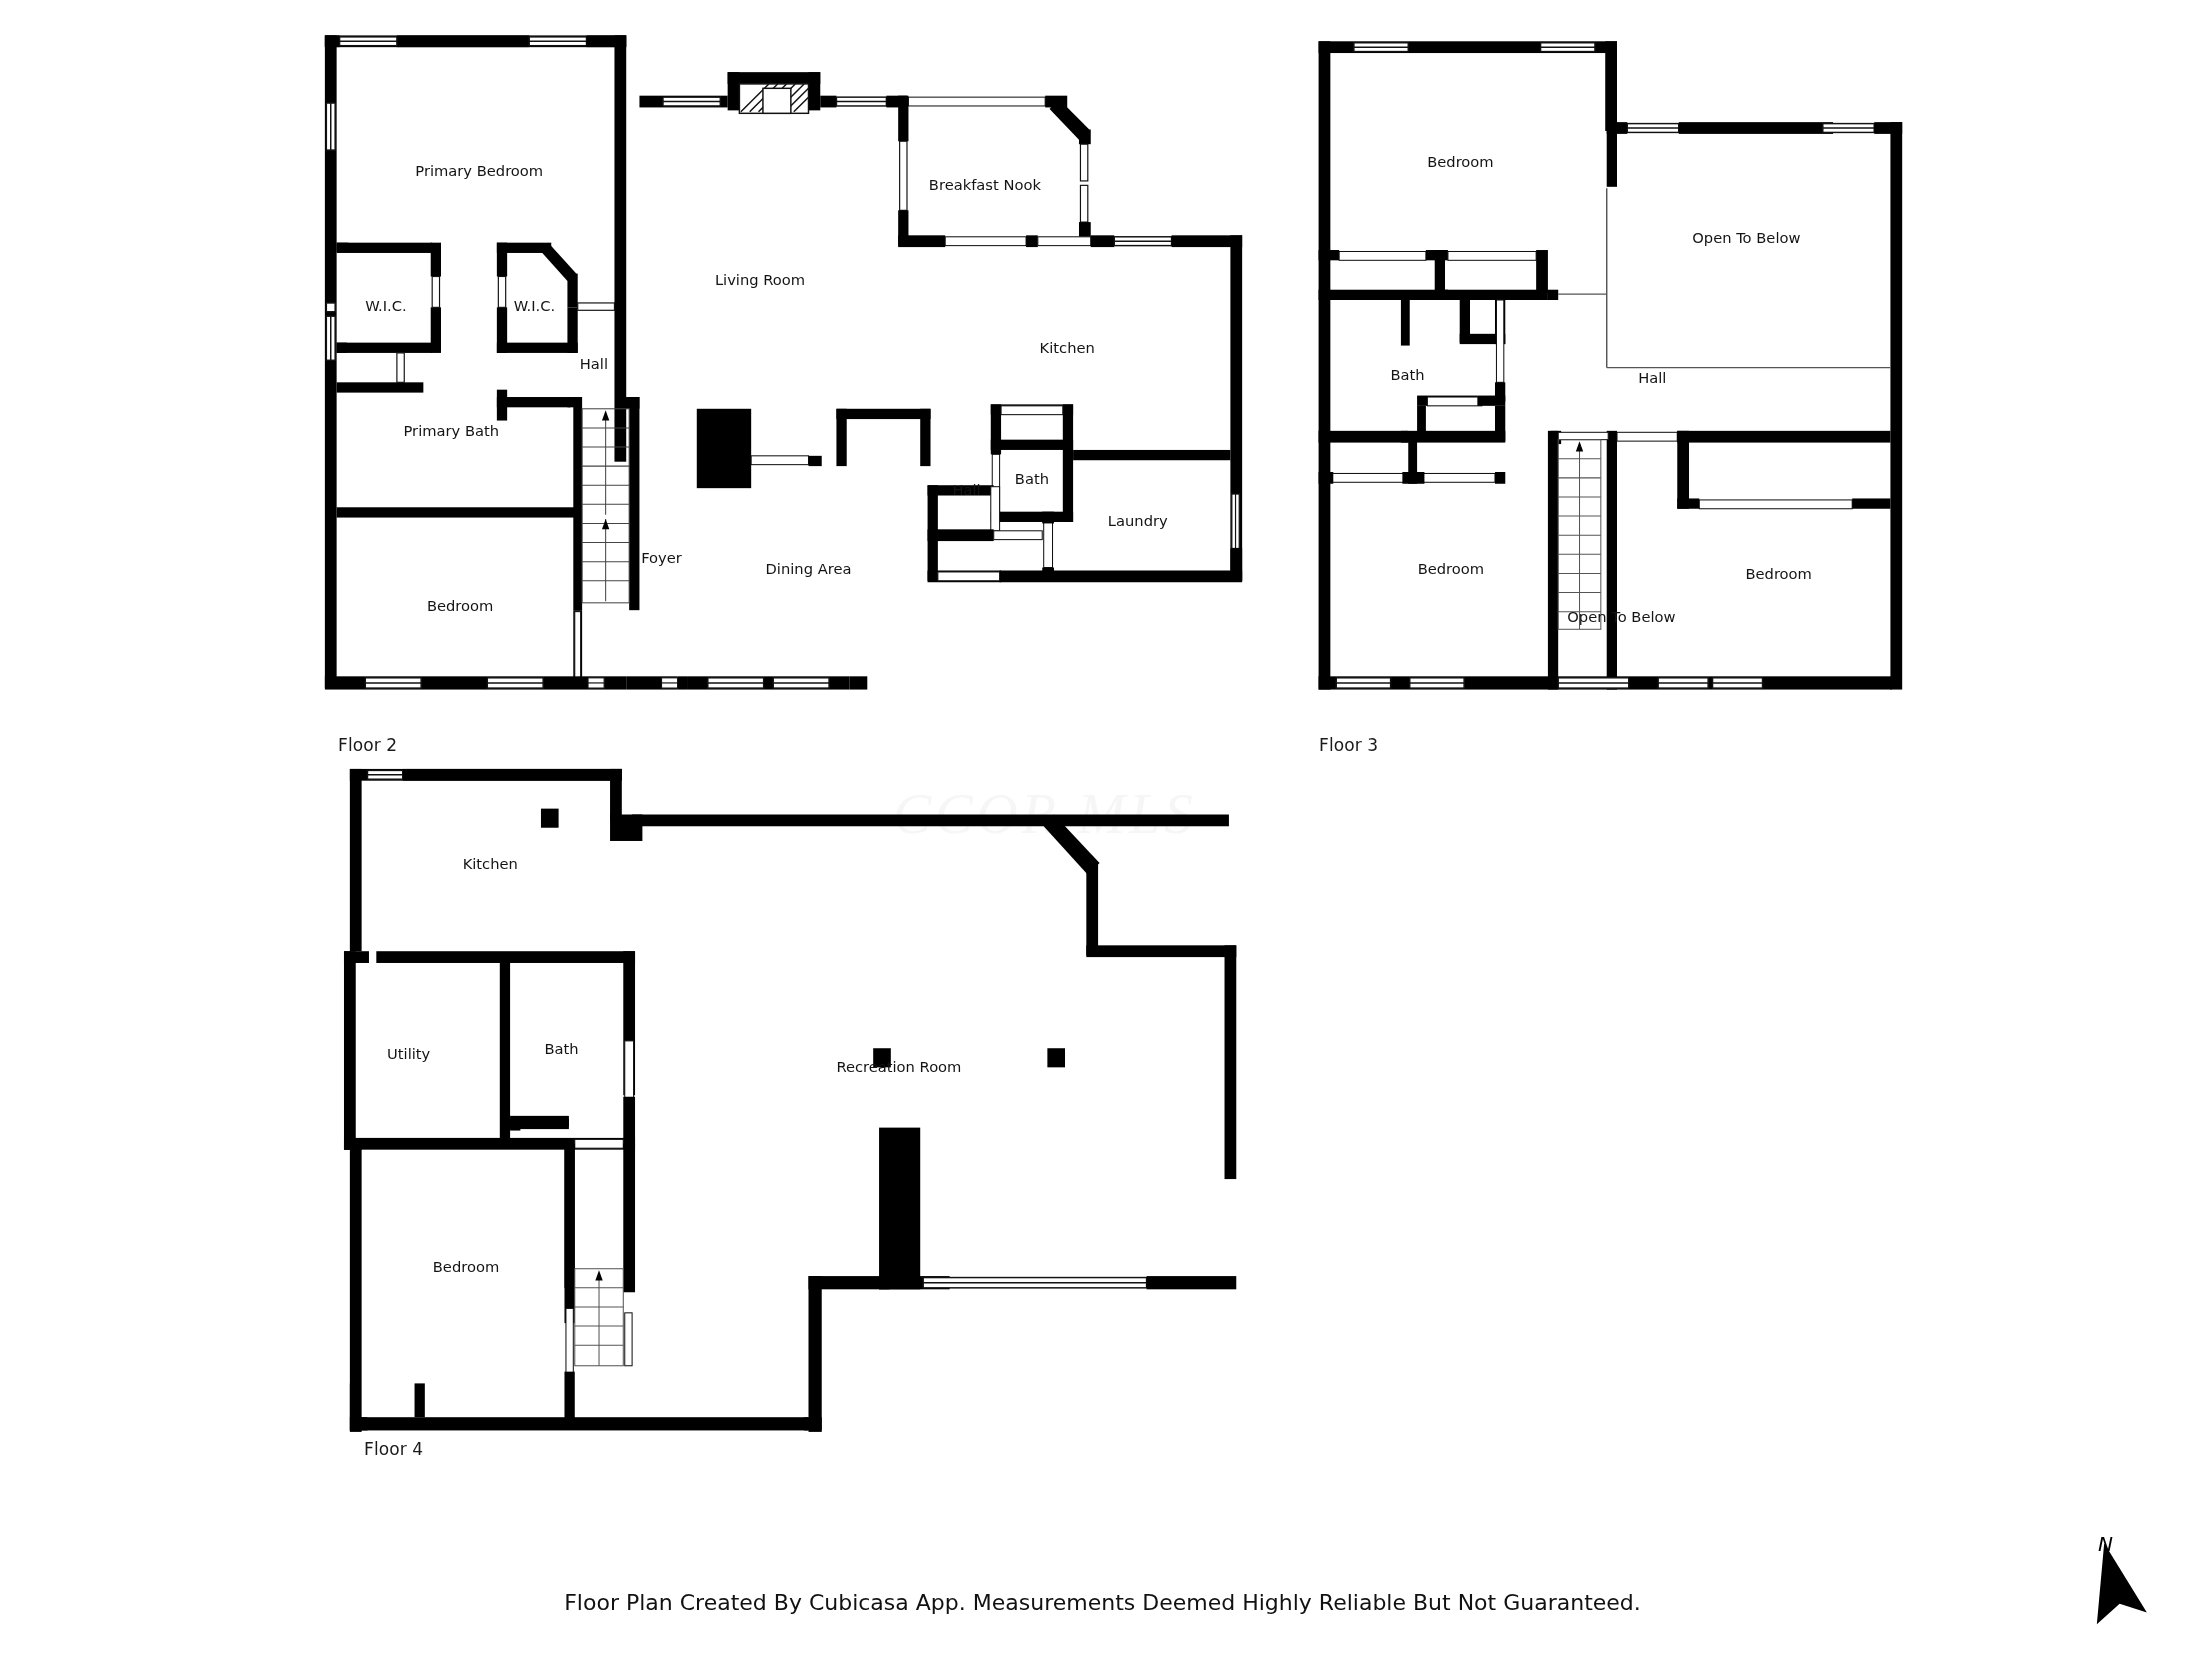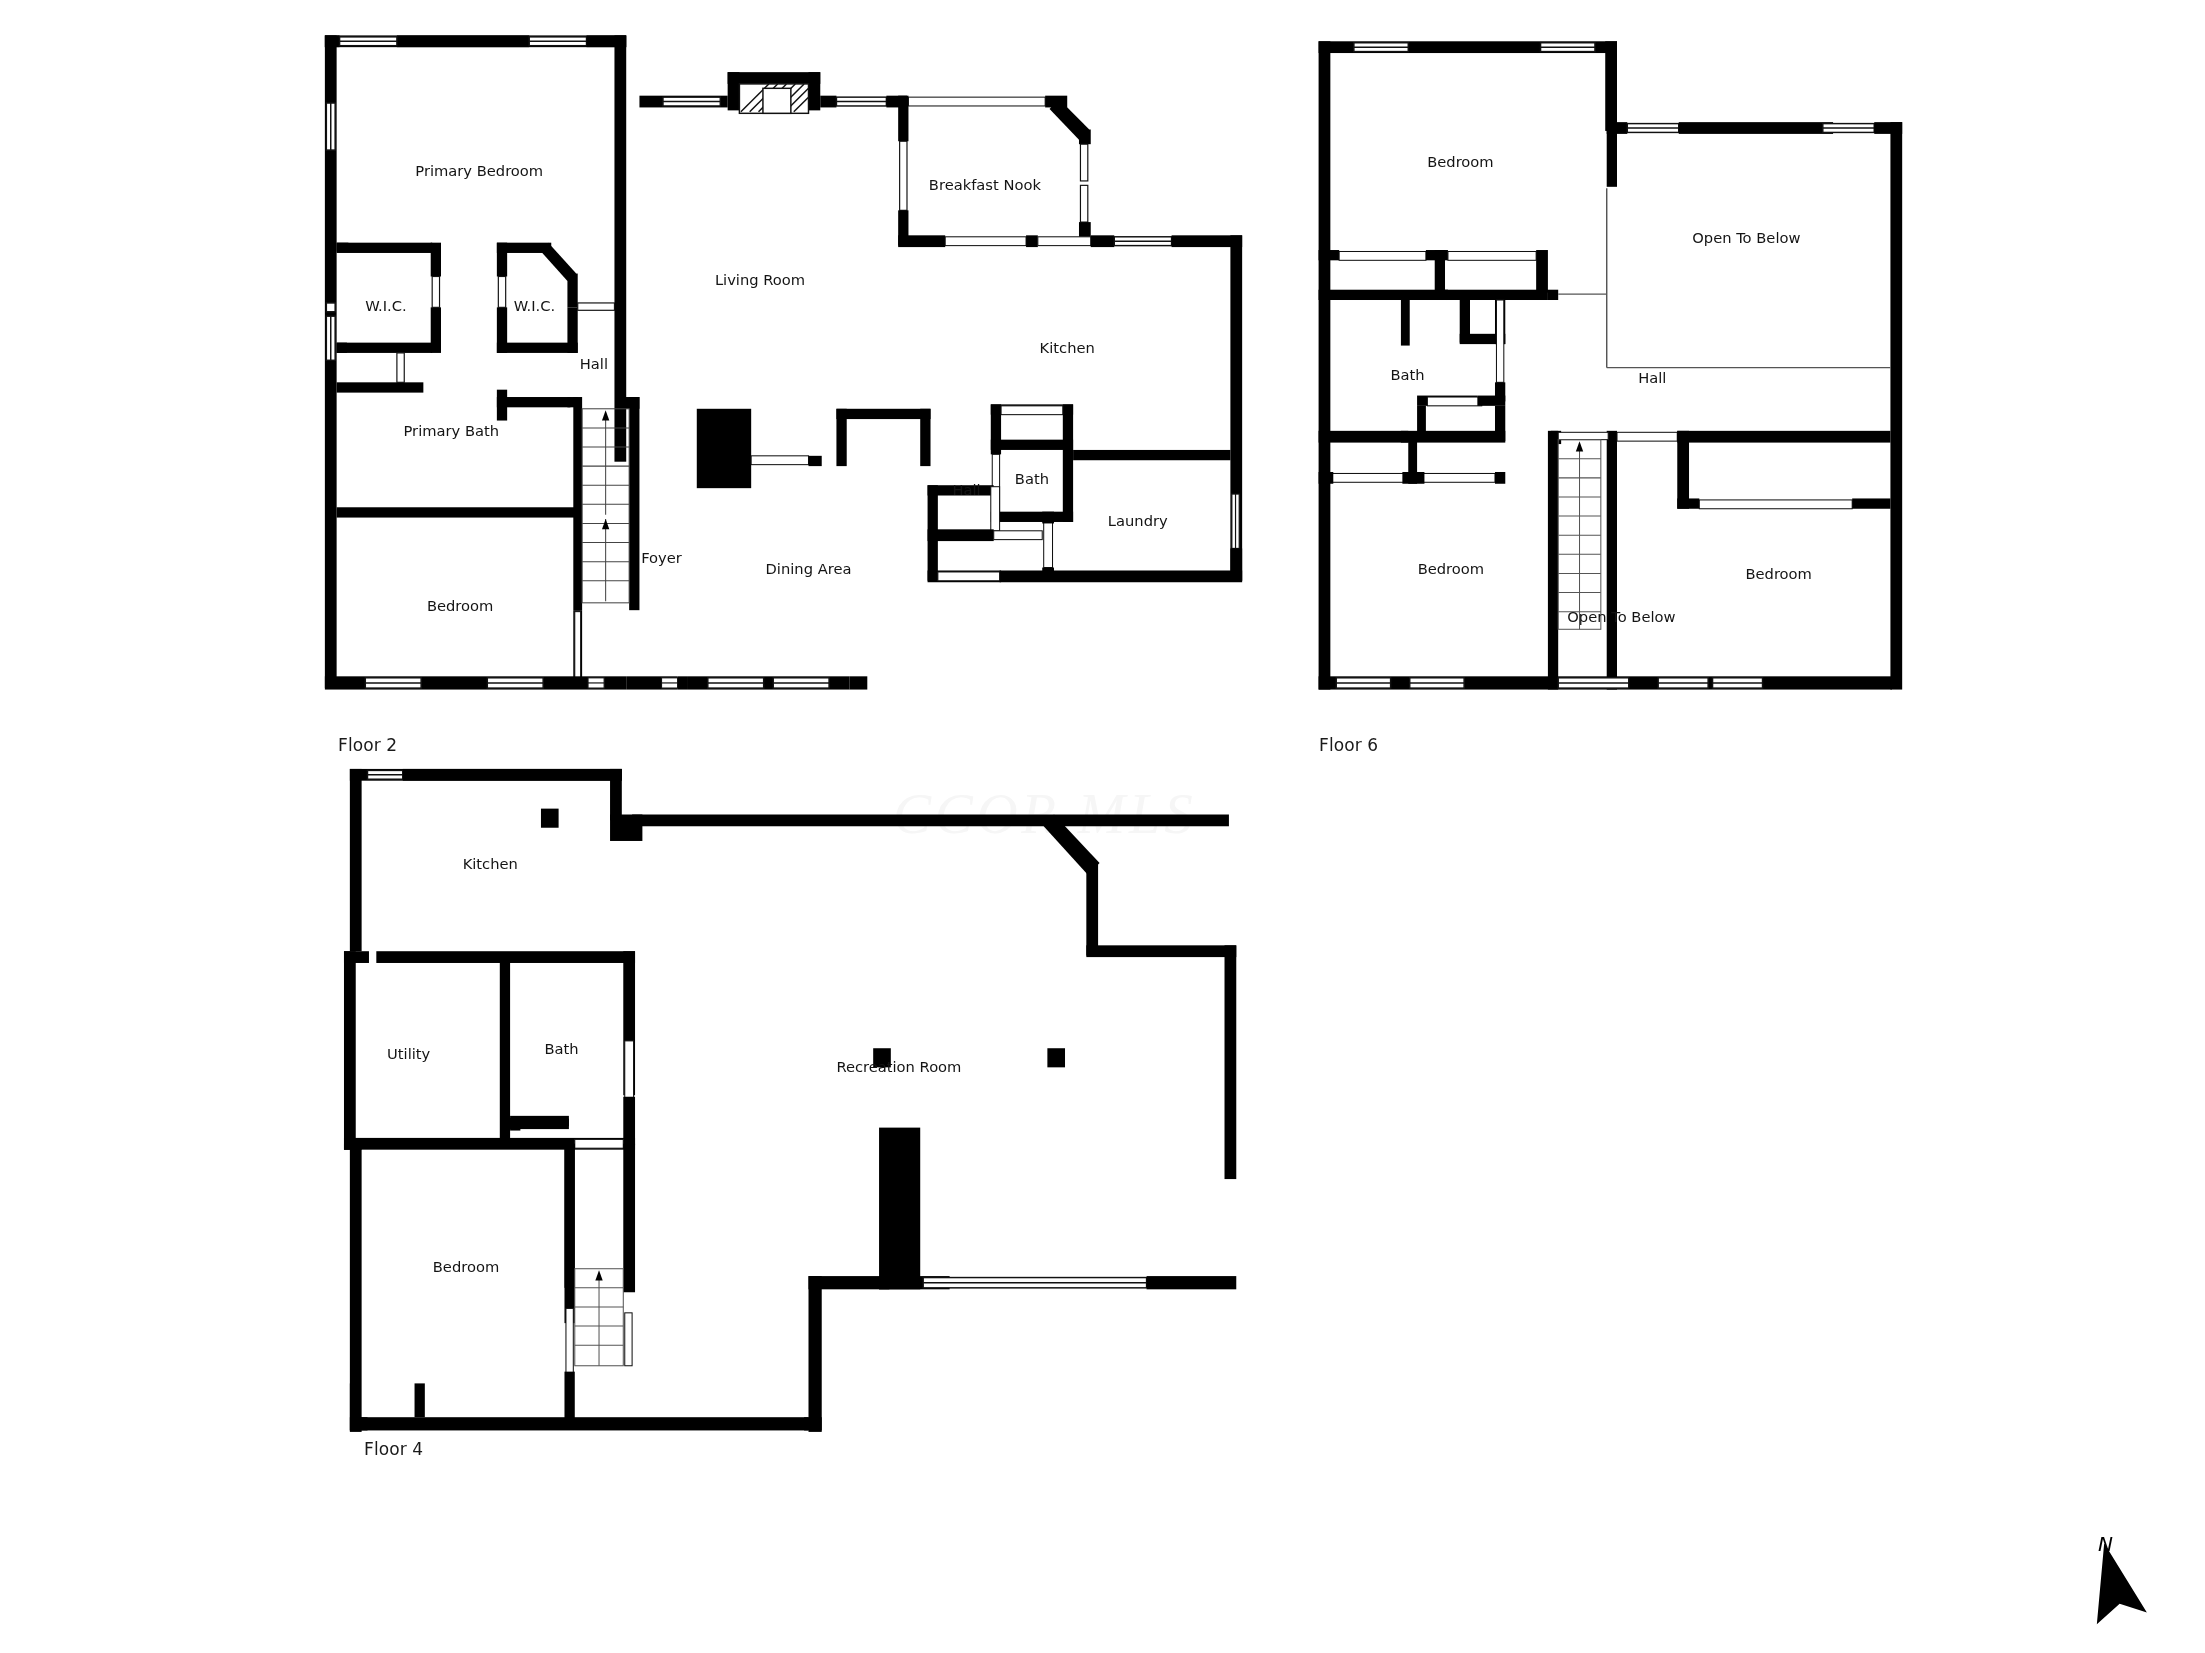--- a/index.html
+++ b/index.html
@@ -557,23 +557,24 @@
         <text class="room-label" x="2206" y="840">Open To Below</text>
         <text class="room-label" x="667" y="1177">Kitchen</text>
         <text class="room-label" x="556" y="1435">Utility</text>
         <text class="room-label" x="764" y="1428">Bath</text>
         <text class="room-label" x="1223" y="1453">Recreation Room</text>
         <text class="room-label" x="634" y="1725">Bedroom</text>
       </g>
   </svg>
 
   <div class="floor-label" id="fl-0" style="left: 338px; top: 735px; text-align: right;">Floor 2</div>
-  <div class="floor-label" id="fl-1" style="left: 1319px; top: 735px;">Floor 6</div>
+  <div class="floor-label" id="fl-1" style="left: 1319px; top: 735px;">Floor 3</div>
   <div class="floor-label" id="fl-2" style="left: 364px; top: 1439px;">Floor 4</div>
 
+  <div class="caption">Floor Plan Created By Cubicasa App. Measurements Deemed Highly Reliable But Not Guaranteed.</div>
 
   <div class="north-wrap">
     <span class="north-letter">N</span>
     <svg width="96" height="103" viewBox="0 0 130 140">
       <polygon points="34,14 92,108 55,96 24,124" fill="#000"></polygon>
     </svg>
   </div>
 
 </div>
 

